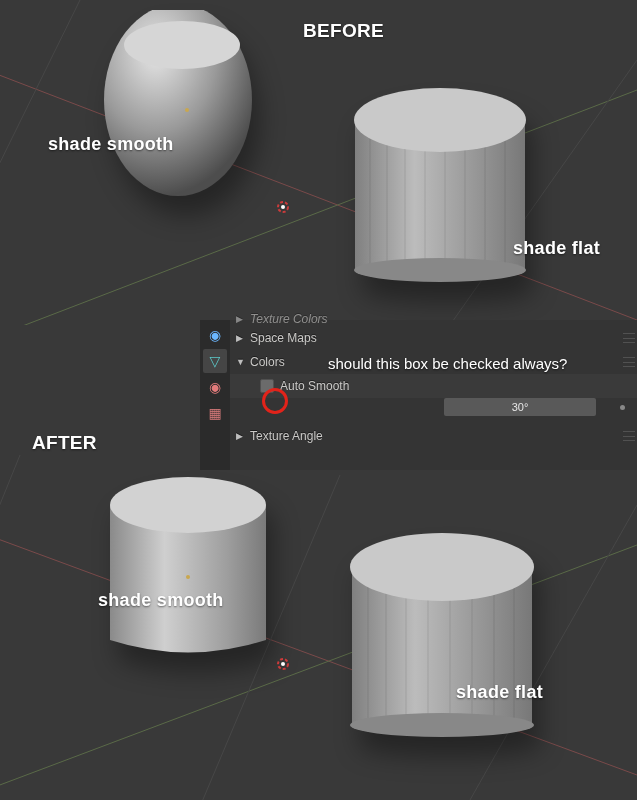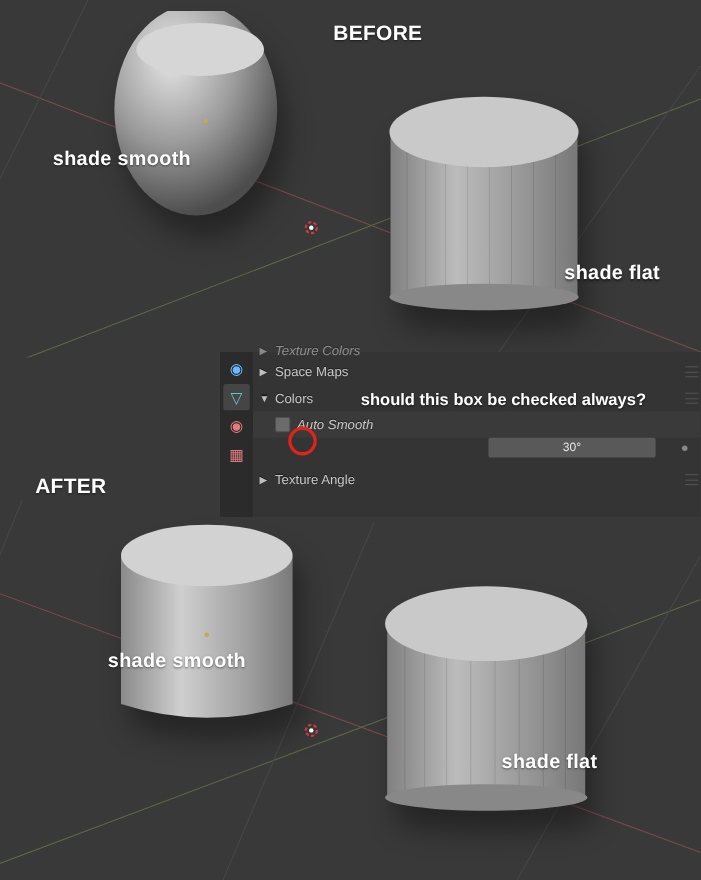--- a/index.html
+++ b/index.html
@@ -83,22 +83,21 @@
     gap: 6px;
     text-shadow: 0 -1px 0 rgba(0,0,0,.5);
   }
   .tri {
     font-size: 9px;
     color: #bfbfbf;
     width: 8px;
     display: inline-block;
   }
   .sub {
-    padding-left: 20px;
-    font-style: italic;
+    padding-left: 30px;
   }
   .checkbox {
     width: 14px; height: 14px;
     background: #6b6b6b;
     border-radius: 2px;
     border: 1px solid #505050;
     display: inline-block;
   }
   .slider {
     background: #595959;
@@ -135,21 +134,21 @@
     border-radius: 50%;
     width: 26px; height: 26px;
     left: 262px; top: 388px;
     pointer-events: none;
   }
 
   .question {
     position: absolute;
     left: 328px; top: 355px;
     font-size: 15px;
-    font-weight: 700;
+    font-weight: 400;
     color: #fff;
     text-shadow: 0 1px 2px rgba(0,0,0,.6);
   }
   
   .drag-handle {
     position:absolute;
     right:2px;
     width:12px;
     height:10px;
     display:flex;

